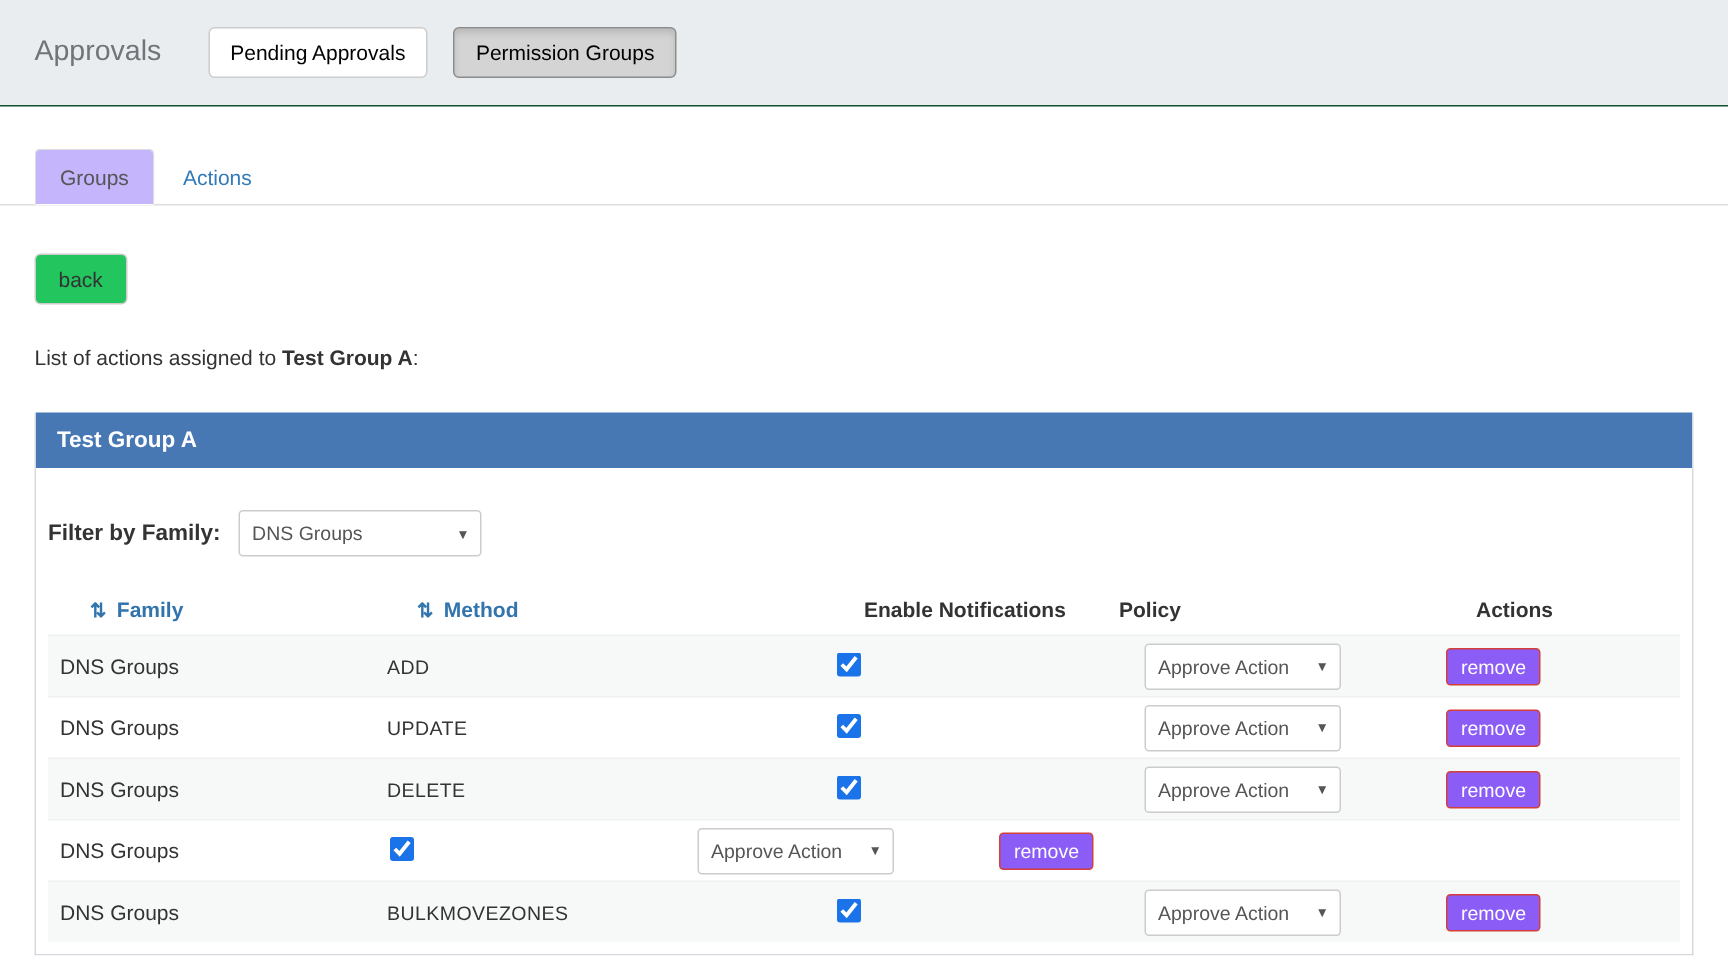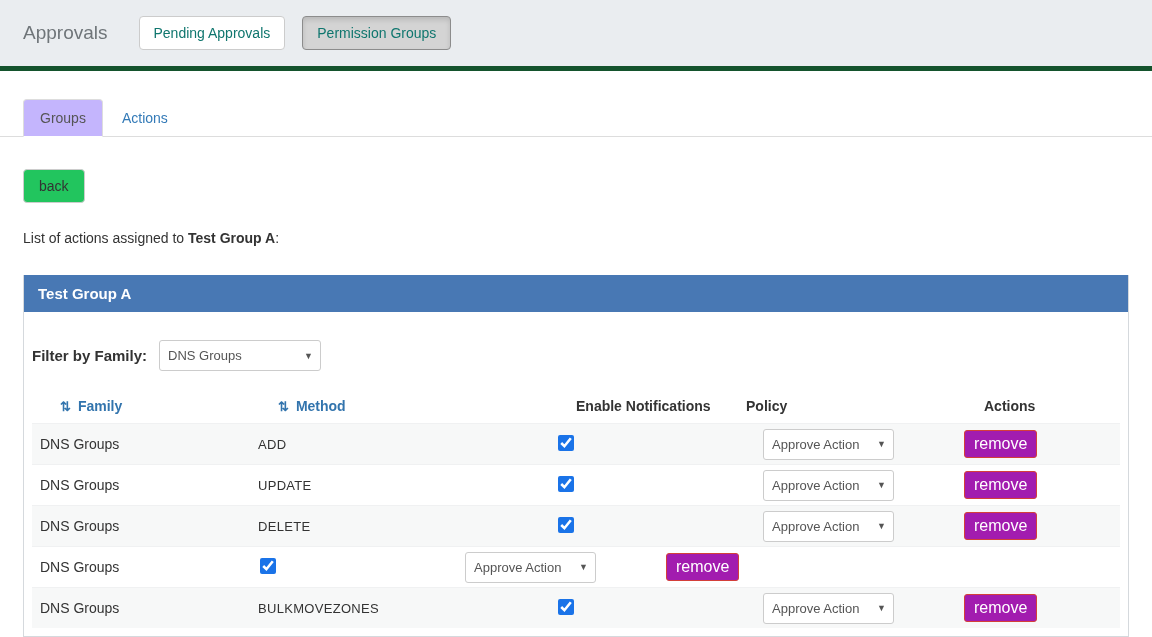--- a/index.html
+++ b/index.html
@@ -7,38 +7,38 @@
   body {
     font-family: "Liberation Sans", sans-serif;
     background: #ffffff;
     color: #333;
   }
 
   
   .topbar {
     height: 71px;
     background: #eaedf0;
-    border-bottom: 5px solid #14532d;
+    border-bottom: 1px solid #14532d;
     display: flex;
     align-items: center;
     padding-left: 23px;
   }
   .page-title {
     font-size: 19px;
     font-weight: 400;
     color: #6f7579;
     margin-right: 31px;
   }
   .hdr-btn {
     font-family: "Liberation Sans", sans-serif;
     font-size: 14px;
     padding: 8px 14px;
     border-radius: 4px;
     cursor: pointer;
-    color: #0f766e;
+    color: #000000;
   }
   .hdr-btn.plain { background: #fff; border: 1px solid #ccc; margin-right: 17px; }
   .hdr-btn.pressed {
     background: #d4d4d4;
     border: 1px solid #8c8c8c;
     box-shadow: inset 0 3px 5px rgba(0,0,0,0.125);
   }
 
   
   .tabs {
@@ -166,23 +166,23 @@
   .col-actions { flex: 1; }
   .method-cell { font-size: 13px; letter-spacing: 0.3px; }
   .trow input[type="checkbox"] {
     width: 16px; height: 16px;
     accent-color: #1a73e8;
     margin-left: 2px;
     cursor: pointer;
   }
   .remove-btn {
     font-family: "Liberation Sans", sans-serif;
-    font-size: 16px;
+    font-size: 13px;
     color: #fff;
-    background: #a21caf;
+    background: #8b5cf6;
     border: 1px solid #d43f3a;
     border-radius: 3px;
     padding: 4px 9px;
     cursor: pointer;
   }
 </style>
 </head>
 <body>
 
 

